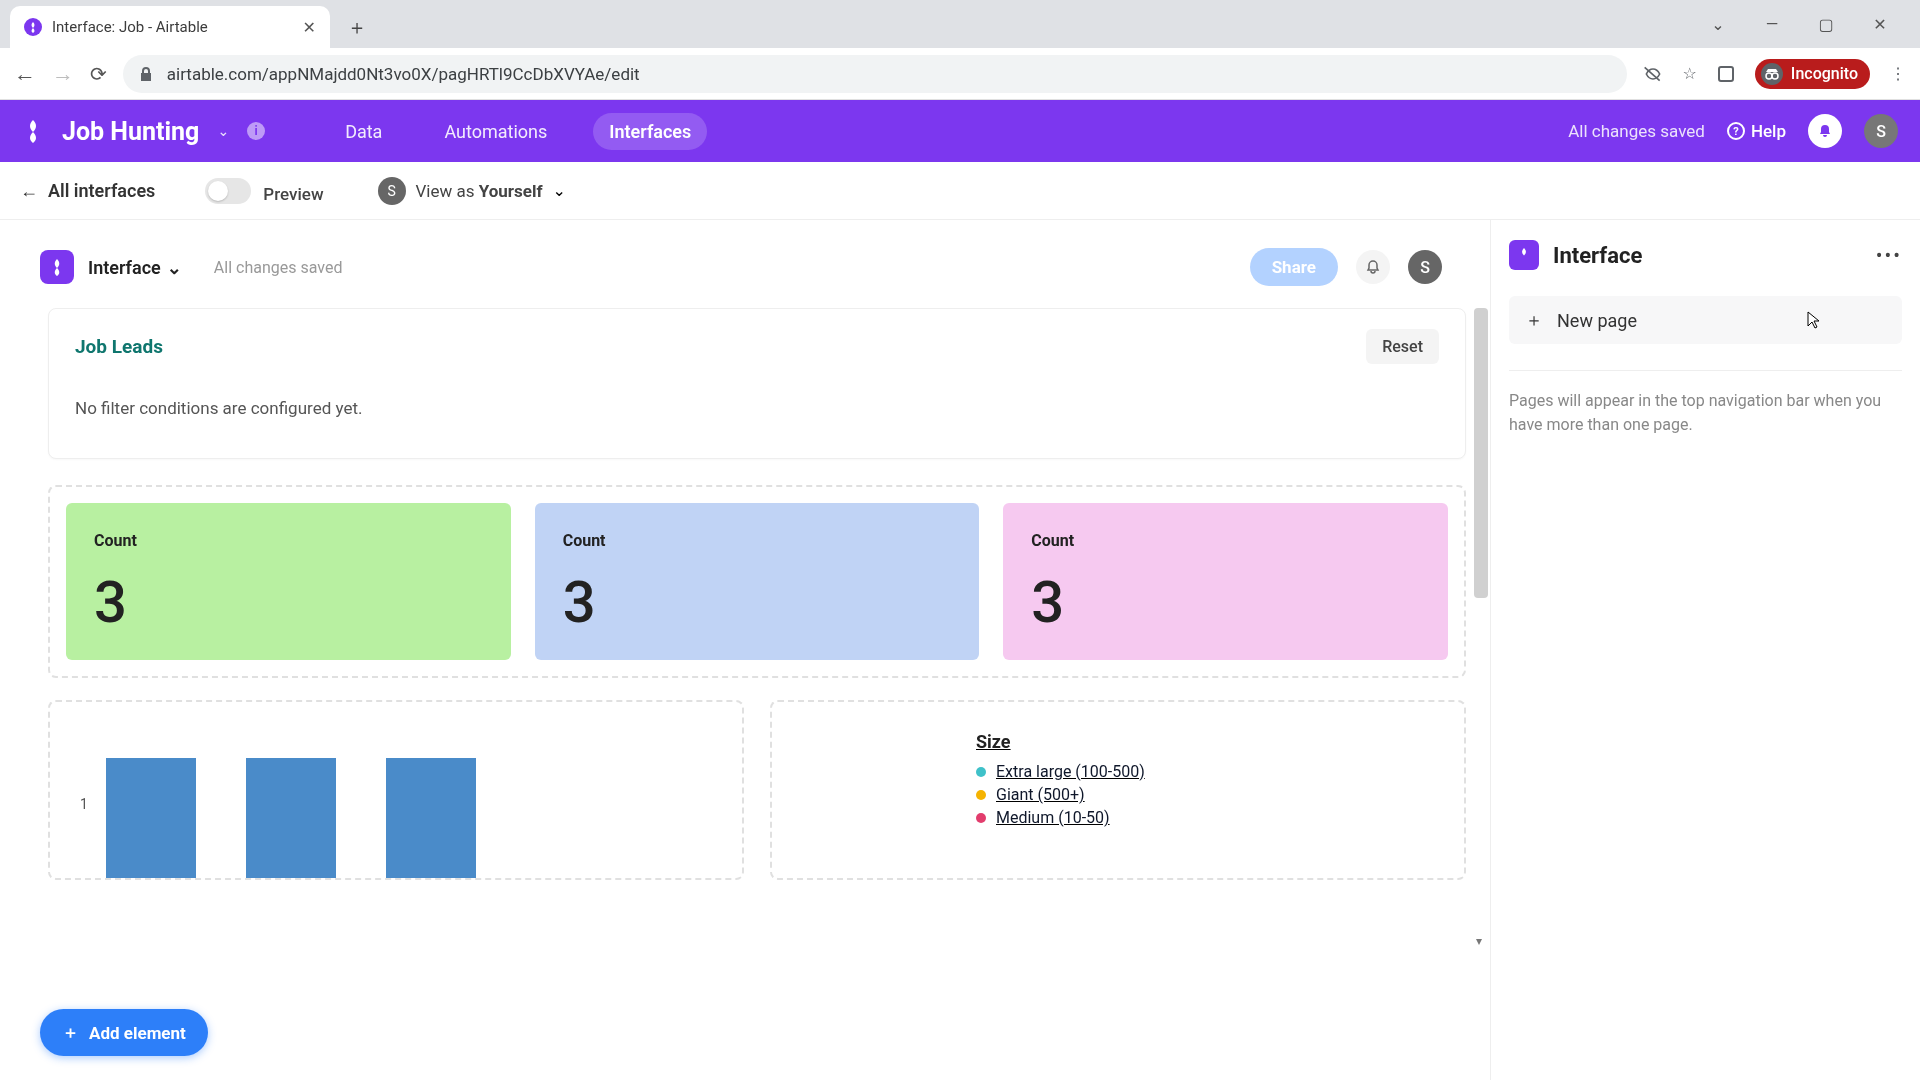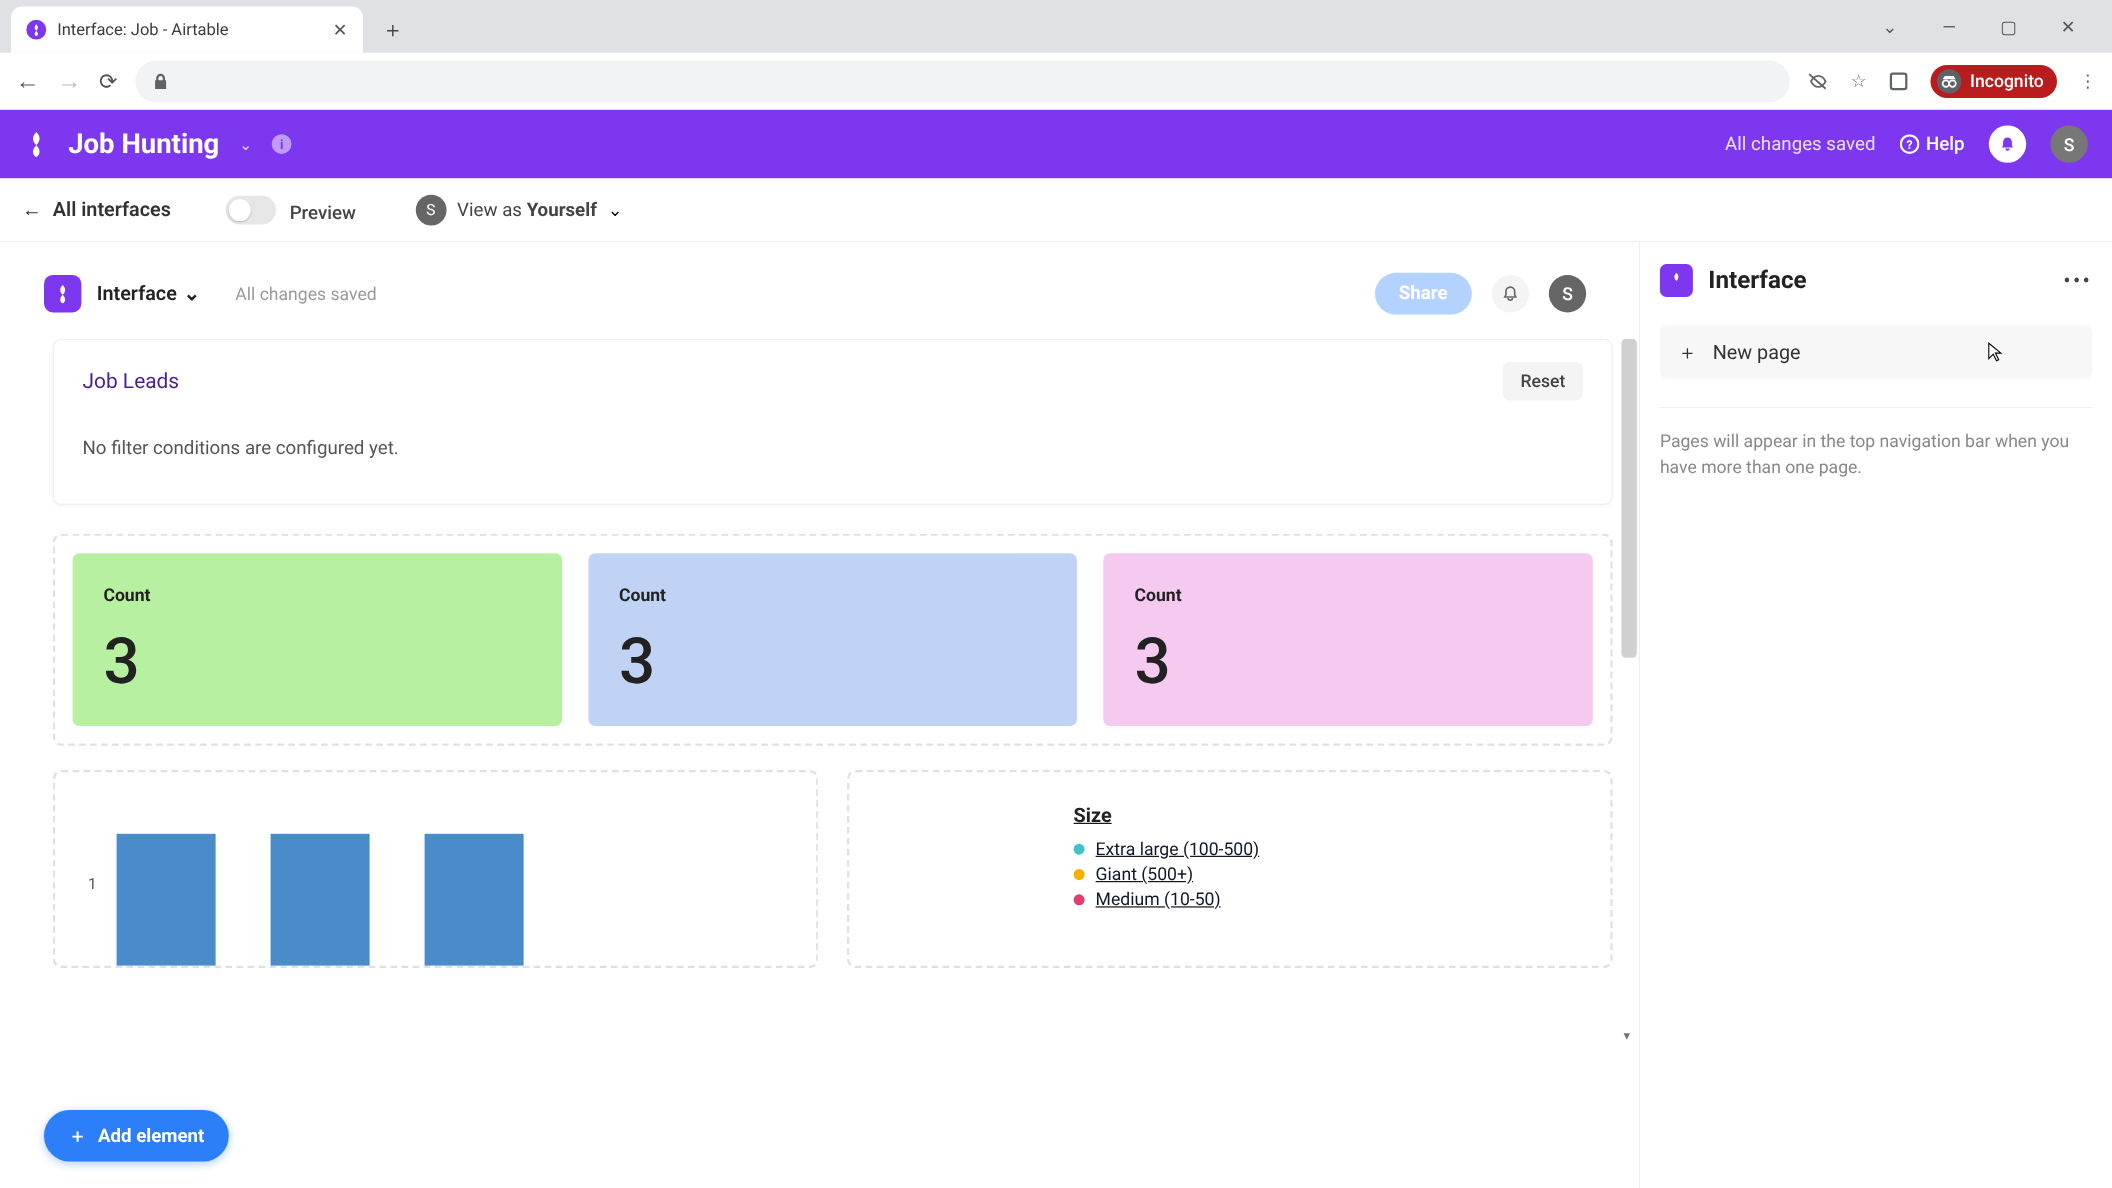--- a/index.html
+++ b/index.html
@@ -67,21 +67,21 @@
   .purple-sq { width:34px; height:34px; border-radius:8px; background:#7c37ef; display:flex; align-items:center; justify-content:center; }
   .interface-dd { font-size:18px; font-weight:600; color:#222; display:flex; align-items:center; gap:6px; }
   .all-saved { font-size:16px; color:#999; margin-left: 18px; }
   .canvas-chrome-right { margin-left:auto; display:flex; align-items:center; gap:18px; padding-right: 24px; }
   .share-btn { background:#b3d2ff; color:#fff; border:none; border-radius:20px; padding:9px 22px; font-size:17px; font-weight:700; }
   .bell-outline { width:34px; height:34px; border-radius:50%; background:#f4f4f4; color:#666; display:flex; align-items:center; justify-content:center; }
 
   .scroll-area { margin-top: 22px; padding: 0 24px 20px 32px; position:relative; height: 640px; overflow:hidden; }
   .filter-card { background:#fff; border:1px solid #eee; border-radius:8px; padding: 20px 26px 40px; box-shadow: 0 1px 2px rgba(0,0,0,.03); }
   .filter-head { display:flex; align-items:center; }
-  .filter-title { font-size:19px; font-weight:400; color:#4c1d95; }
+  .filter-title { font-size:19px; font-weight:700; color:#0f766e; }
   .reset-btn { margin-left:auto; background:#f4f4f4; border:none; border-radius:6px; padding:8px 16px; font-size:16px; font-weight:500; color:#444; }
   .no-filter { margin-top: 34px; font-size:17px; color:#555; }
 
   .count-row { display:flex; gap: 24px; margin-top: 26px; border:2px dashed #e0e0e0; border-radius:8px; padding: 16px; }
   .count-card { flex:1; border-radius:6px; padding: 28px 28px 24px; }
   .count-card.green { background:#b8f0a1; }
   .count-card.blue  { background:#c0d3f5; }
   .count-card.pink  { background:#f6c9f0; }
   .count-label { font-size:16px; font-weight:700; color:#222; }
   .count-value { font-size:58px; font-weight:500; color:#222; margin-top: 18px; }
@@ -145,20 +145,21 @@
 <div class="addr-bar">
   <span class="nav-arrow">←</span>
   <span class="nav-arrow dim">→</span>
   <span class="reload-icn">⟳</span>
   <div class="url-box">
     <span class="lock-icn">
       <svg width="14" height="16" viewBox="0 0 14 16">
           <path d="M3 7V5a4 4 0 018 0v2h1v8H2V7h1zm2 0h4V5a2 2 0 00-4 0v2z" fill="#5f6368"></path>
         </svg>
     </span>
+    <span>airtable.com/appNMajdd0Nt3vo0X/pagHRTl9CcDbXVYAe/edit</span>
   </div>
   <div class="addr-right">
     <span>
       <svg width="20" height="20" viewBox="0 0 24 24">
           <path d="M2 4l18 16M4 12s3-6 8-6 8 6 8 6-3 6-8 6-8-6-8-6z" fill="none" stroke="#5f6368" stroke-width="2"></path>
         </svg>
     </span>
     <span>☆</span>
     <span>
       <svg width="18" height="18" viewBox="0 0 18 18">
@@ -181,20 +182,25 @@
 
 <div class="app-header">
   <span>
     <svg class="app-logo" viewBox="0 0 22 26">
         <path d="M11 2 C7 6 7 10 11 14 C15 10 15 6 11 2 Z M11 14 C7 18 7 22 11 25 C15 22 15 18 11 14 Z" fill="#fff"></path>
       </svg>
   </span>
   <span class="app-title">Job Hunting</span>
   <span class="chev-down">⌄</span>
   <span class="info-ico">i</span>
+  <div class="app-nav">
+    <div class="app-nav-item">Data</div>
+    <div class="app-nav-item">Automations</div>
+    <div class="app-nav-item active">Interfaces</div>
+  </div>
   <div class="app-header-right">
     <span class="saved-text">All changes saved</span>
     <div class="help-link">
       <span>
         <svg width="18" height="18" viewBox="0 0 18 18">
             <circle cx="9" cy="9" r="8" fill="none" stroke="#fff" stroke-width="2"></circle>
             <text x="9" y="13" text-anchor="middle" fill="#fff" font-size="11" font-weight="700">?</text>
           </svg>
       </span>
       <span>Help</span>

